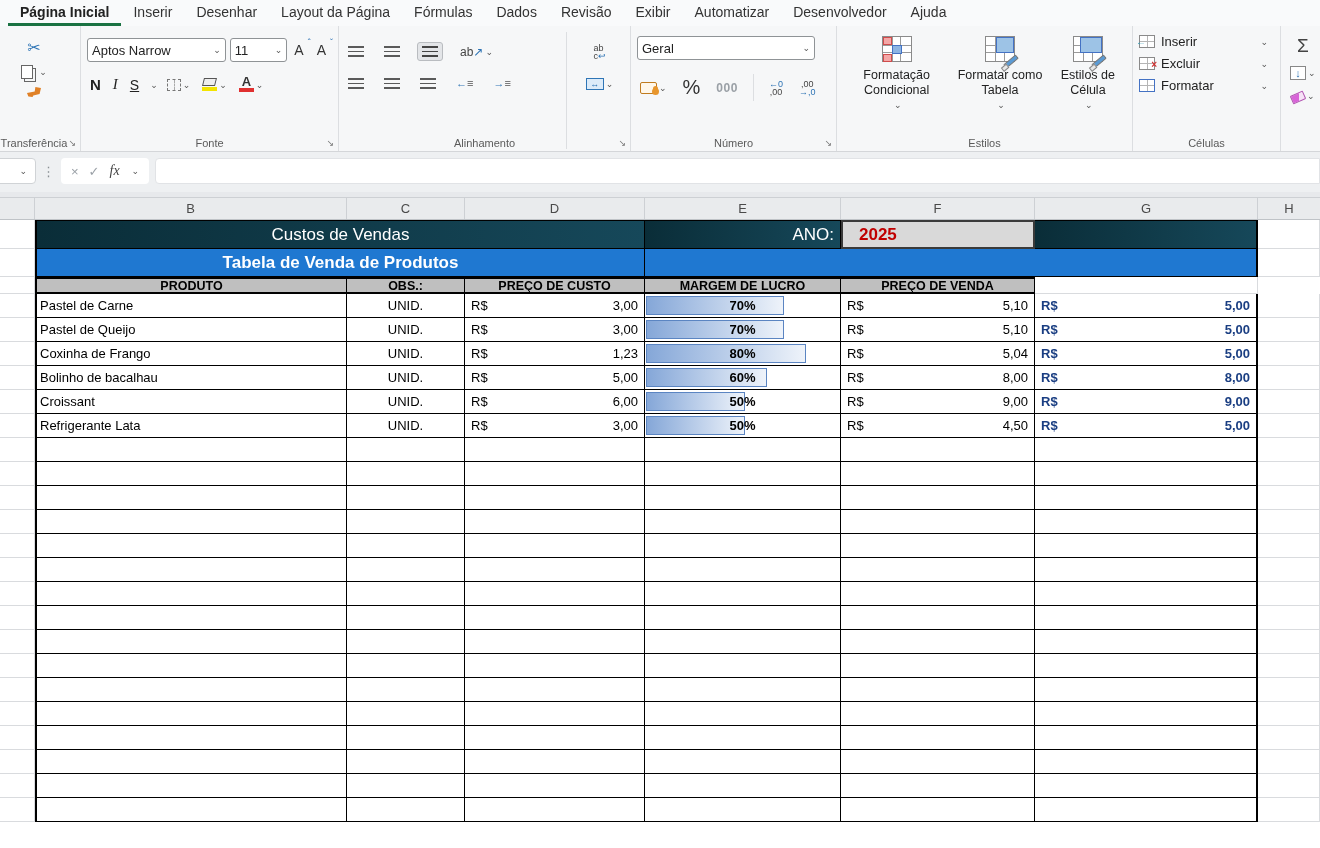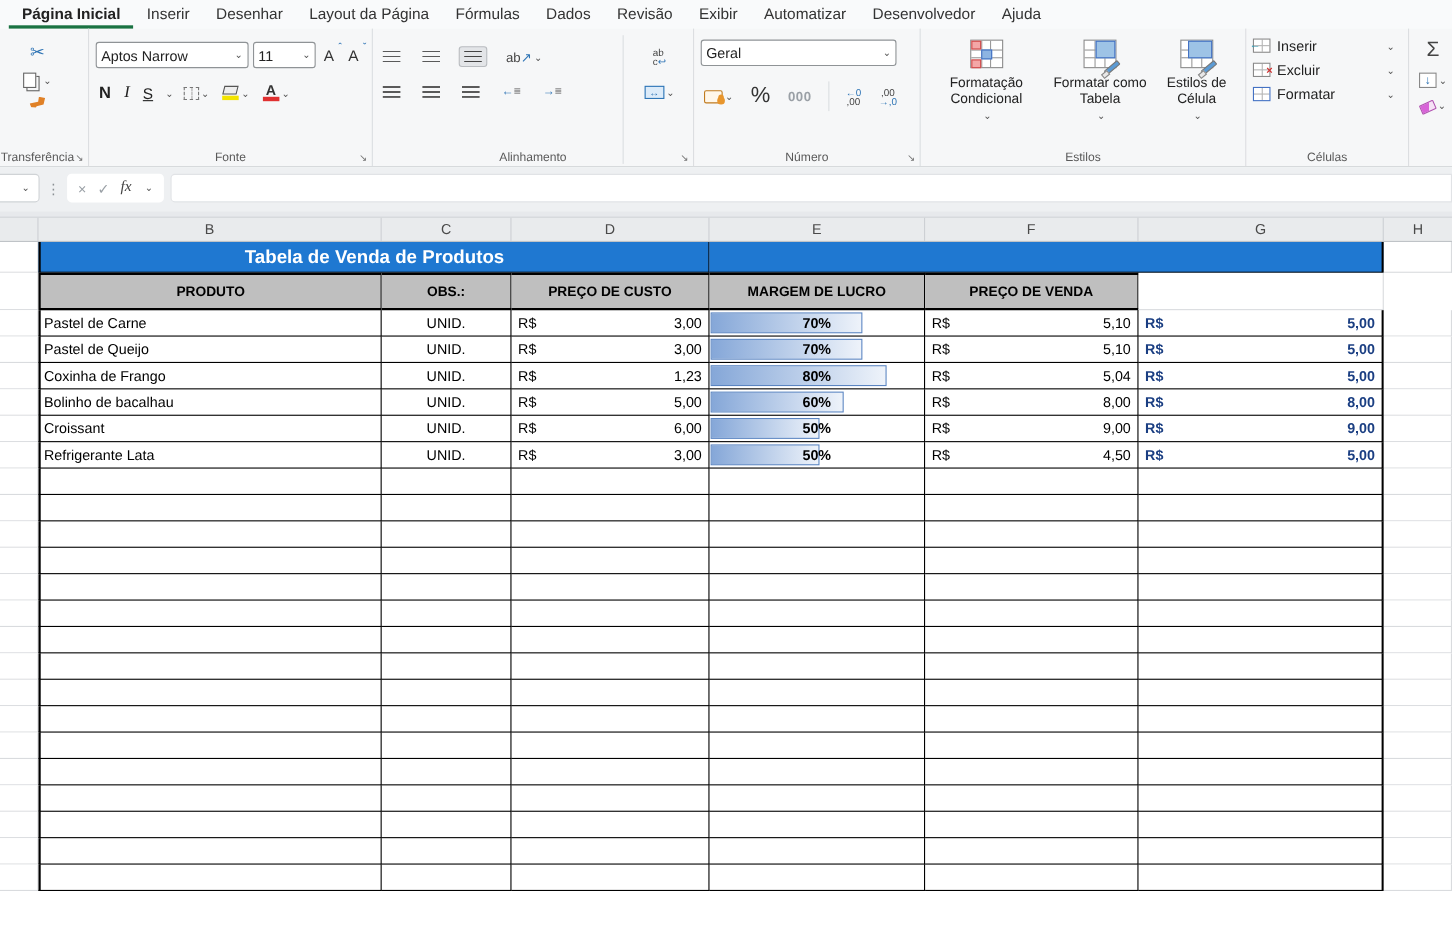--- a/index.html
+++ b/index.html
@@ -135,21 +135,21 @@
     color:#4a4a4a; border-right:1px solid #cdd0d4; }
   .grid { background:#fff; }
   .row { position:relative; }
   .gcell { border-right:1px solid #d9dbde; border-bottom:1px solid #d9dbde; background:#fff; }
 
   .tc { border-right:1px solid #000; border-bottom:1px solid #000; display:flex; align-items:center;
     font-size:13px; color:#000; overflow:hidden; }
   .tc.bL { border-left:2px solid #000; } .tc.bR { border-right:2px solid #000; }
 
   .r-title  { height:29px; } .r-company { height:29px; } .r-band { height:28px; }
-  .r-head { height:34px; } .r-data { height:24px; }
+  .r-head { height:17px; } .r-data { height:24px; }
 
   .titlebg { background:linear-gradient(to right,#0a2d38,#16485a); }
   .companybg { background:linear-gradient(to right,#114a5d,#1c6880); }
   .bandbg { background:#1f78d1; }
 
   .title-text { color:#fff; font-size:17px; justify-content:center; }
   .ano-label { color:#fff; font-size:17px; justify-content:flex-end; padding-right:6px; }
   .ano-cell { background:#d9d9d9; border:2px solid #3a3a3a; color:#c00000; font-weight:bold;
     font-size:17px; padding-left:16px; }
   .company-text { color:#cdd5d9; font-size:16px; justify-content:center; }
@@ -405,20 +405,28 @@
   <div class="ch">C</div>
   <div class="ch">D</div>
   <div class="ch">E</div>
   <div class="ch">F</div>
   <div class="ch">G</div>
   <div class="ch" style="border-right:none">H</div>
 </div>
 
 <div class="grid">
 
+  <div class="cols row r-title">
+    <div class="gcell"></div>
+    <div class="tc bL titlebg title-text" style="grid-column:span 3;border-top:1px solid #000">Custos de Vendas</div>
+    <div class="tc titlebg ano-label" style="border-top:1px solid #000">ANO:</div>
+    <div class="tc ano-cell">2025</div>
+    <div class="tc bR titlebg" style="border-top:1px solid #000"></div>
+    <div class="gcell"></div>
+  </div>
 
 
   <div class="cols row r-band">
     <div class="gcell"></div>
     <div class="tc bL bandbg band-text" style="grid-column:span 3">Tabela de Venda de Produtos</div>
     <div class="tc bR bandbg" style="grid-column:span 3"></div>
     <div class="gcell"></div>
   </div>
 
   <div class="cols row r-head">

